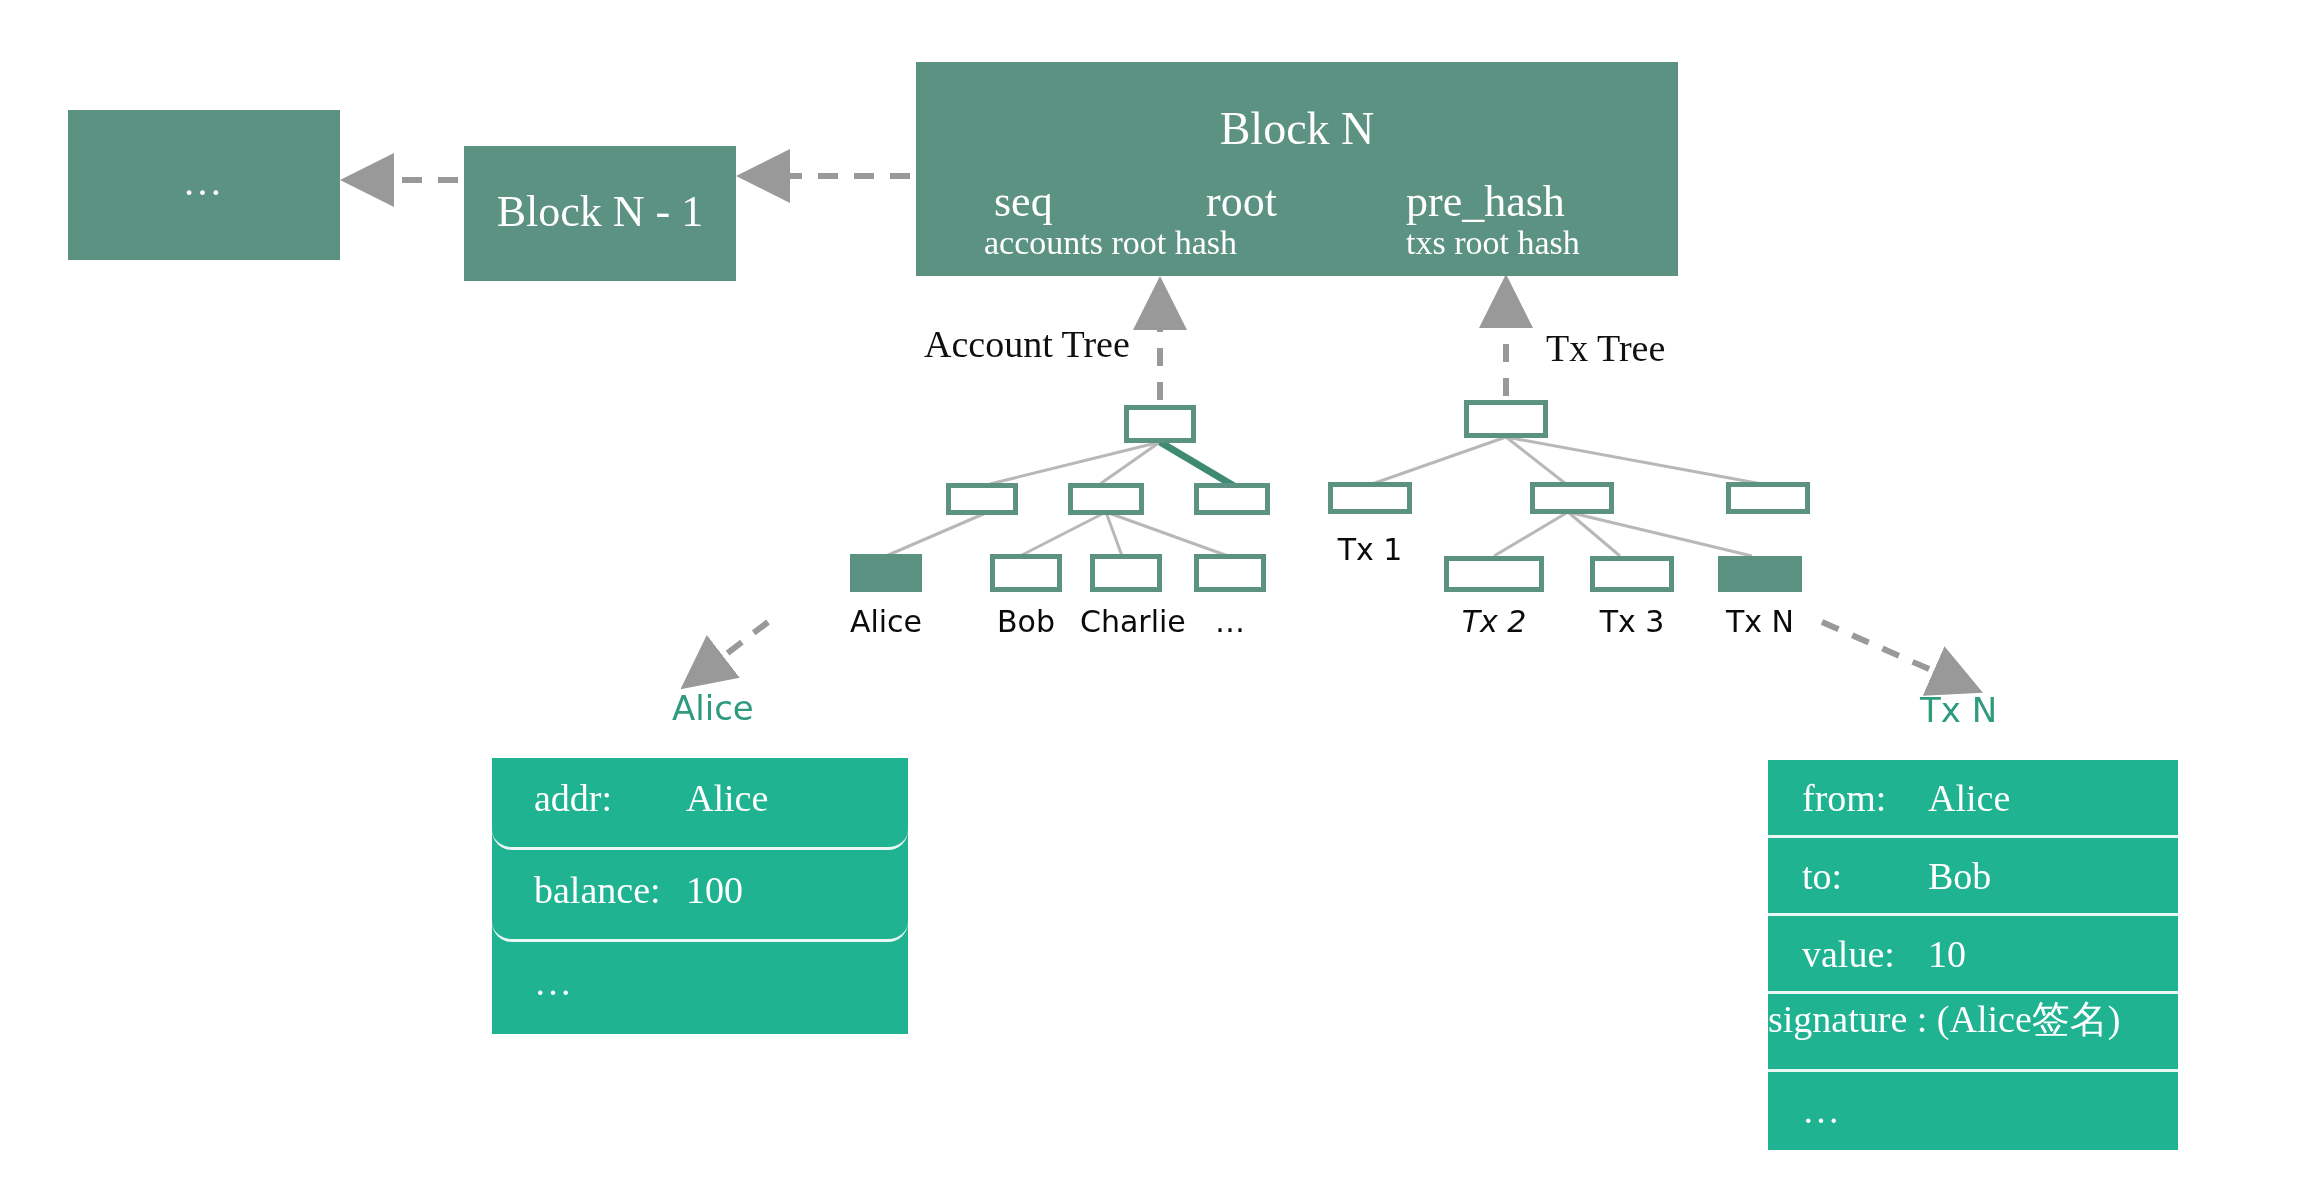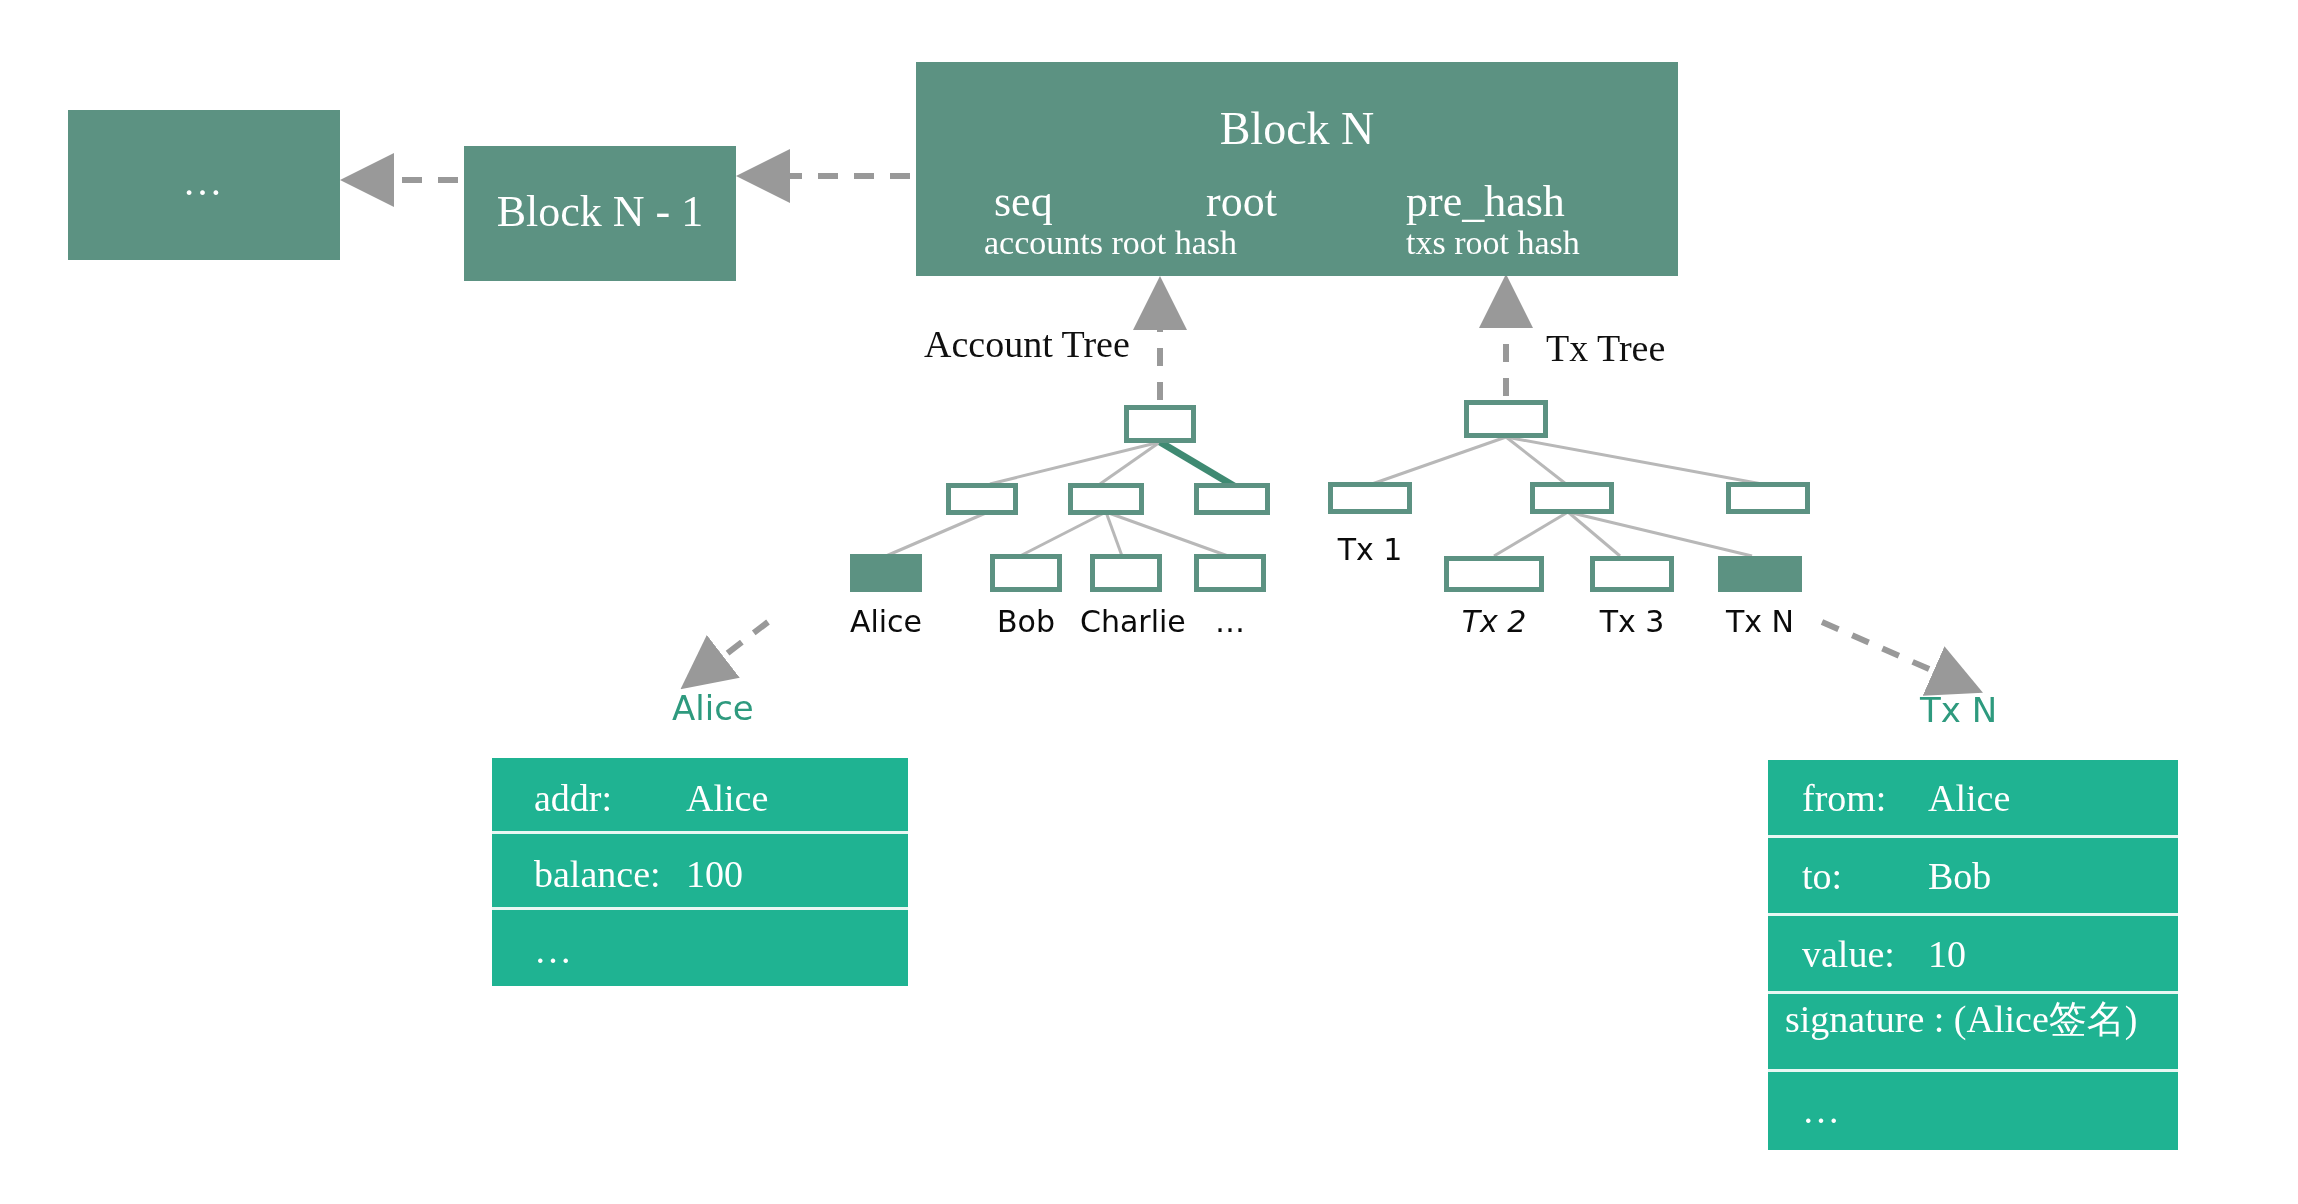--- a/index.html
+++ b/index.html
@@ -51,26 +51,26 @@
   #title-txn{left:1920px;top:690px;}
 
   
   .card{position:absolute;background:#1fb392;color:#ffffff;}
   .card .crow{position:relative;box-sizing:border-box;border-bottom:3px solid #e8f7f3;}
   .card .crow:last-child{border-bottom:none;}
   .card .ck{position:absolute;font-size:38px;white-space:nowrap;}
   .card .cv{position:absolute;font-size:38px;white-space:nowrap;}
 
   #card-alice{left:492px;top:758px;width:416px;}
-  #card-alice .crow{height:76px;}
+  #card-alice .crow{height:92px;border-radius:20px;}
   #card-alice .ck{left:42px;top:18px;}
   #card-alice .cv{left:194px;top:18px;}
 
   #card-txn{left:1768px;top:760px;width:410px;}
-  #card-txn .crow{height:78px;padding-left:17px;}
+  #card-txn .crow{height:78px;}
   #card-txn .ck{left:34px;top:16px;}
   #card-txn .cv{left:160px;top:16px;}
   #card-txn .wide{left:34px;top:16px;}
 </style>
 </head>
 <body>
 
 <div id="stage">
 
   <svg id="edges" viewBox="0 0 2298 1204" xmlns="http://www.w3.org/2000/svg">

